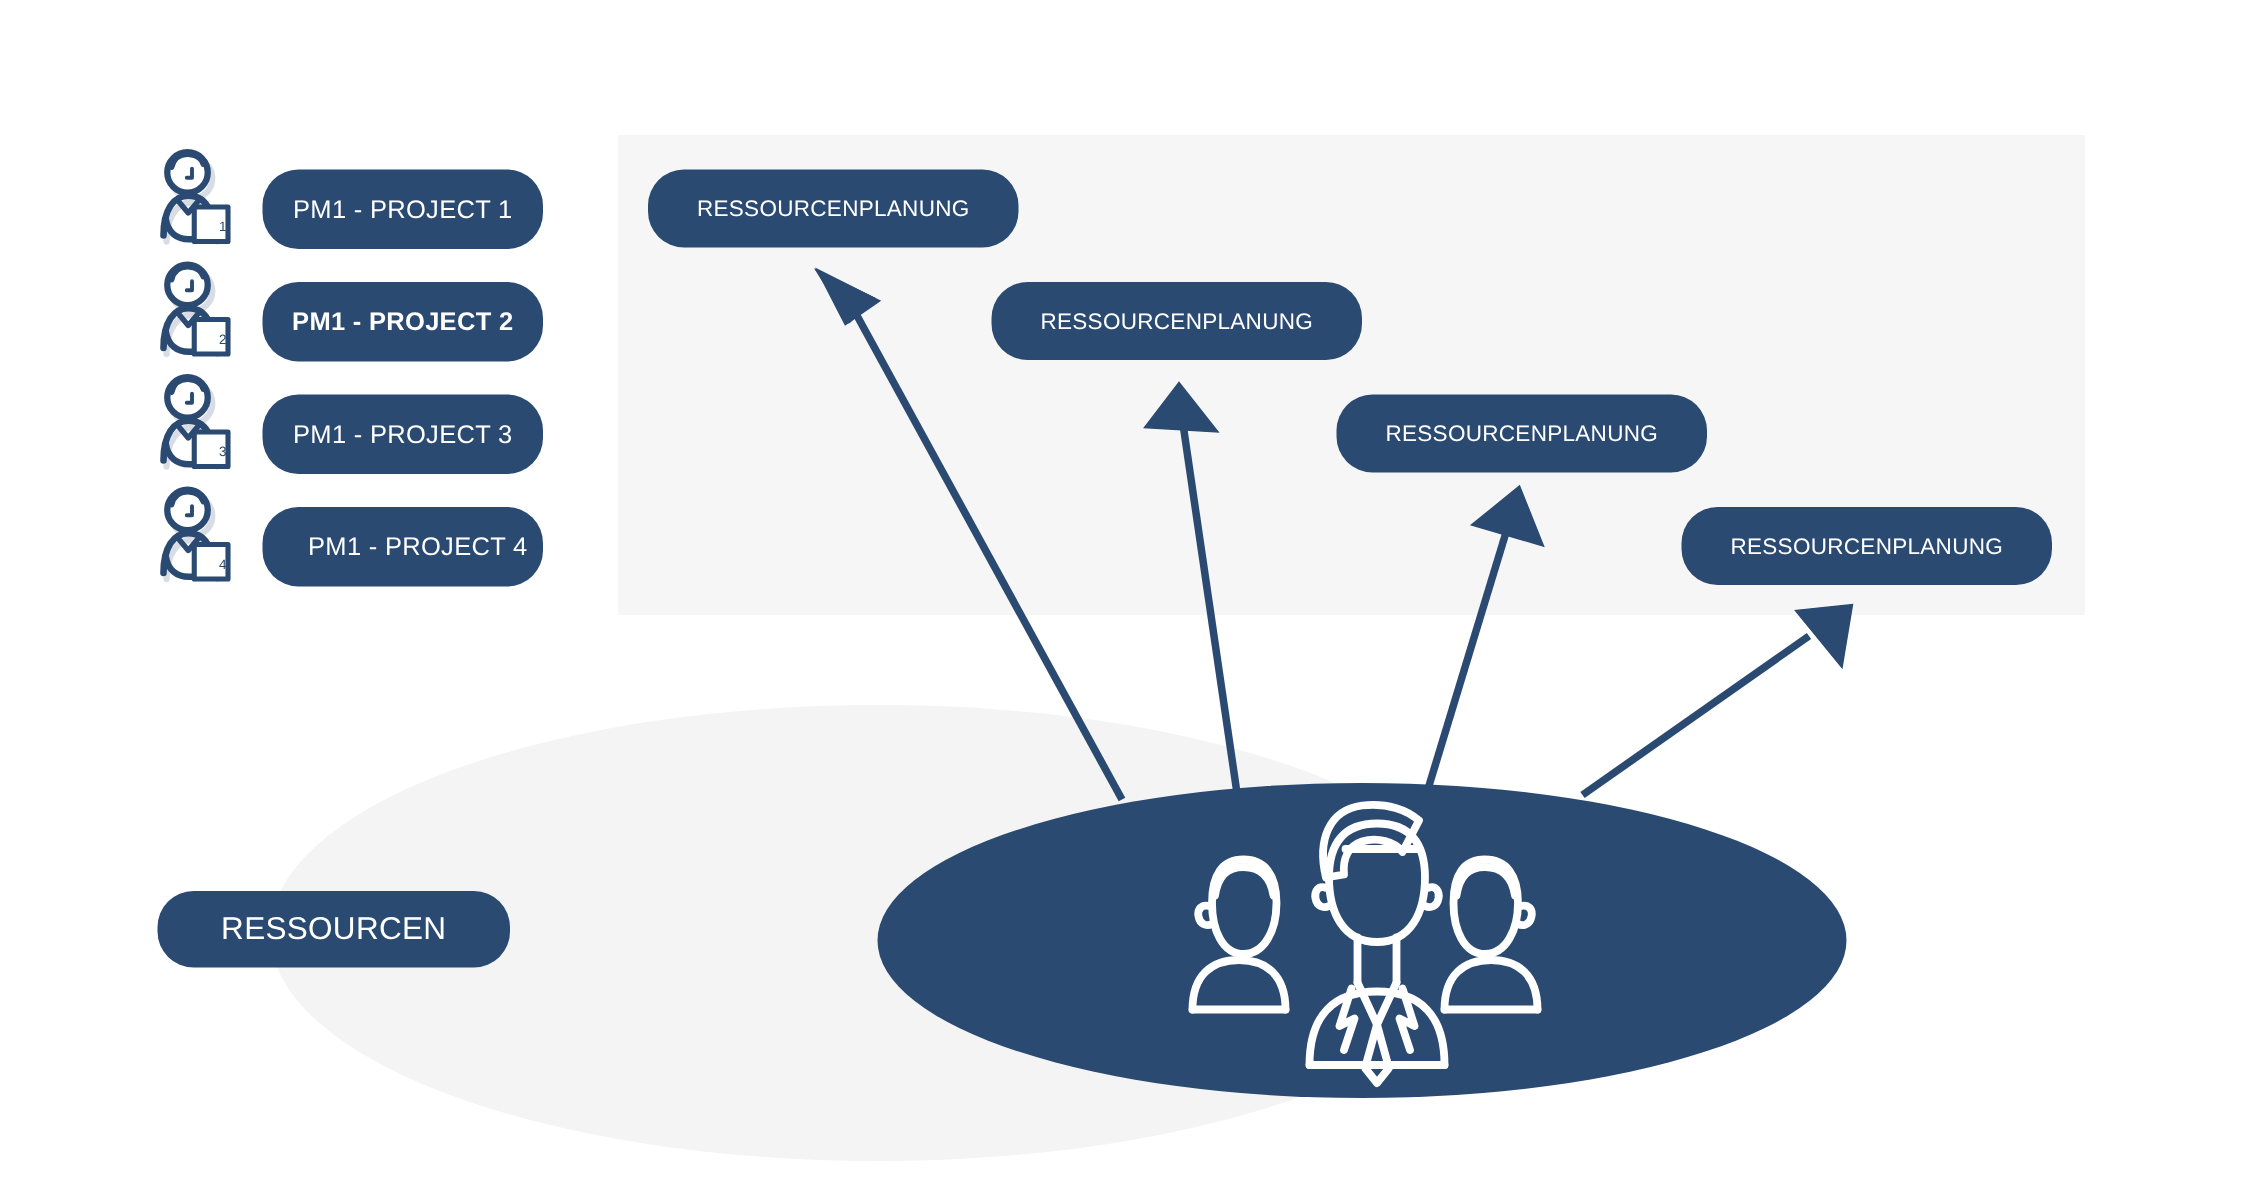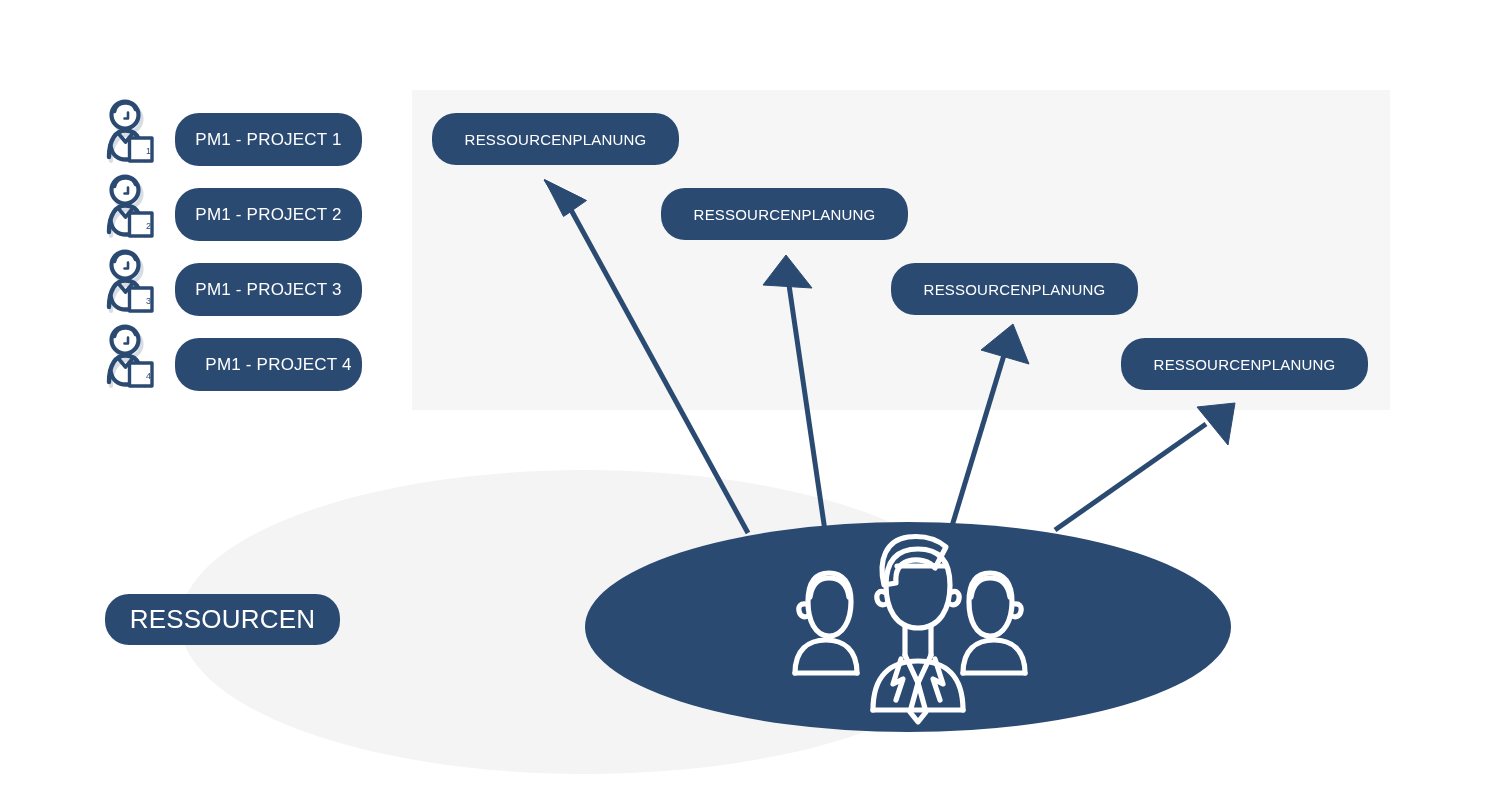--- a/index.html
+++ b/index.html
@@ -45,40 +45,40 @@
     font-weight: 400;
     border-radius: 24px;
   }
   .pm-box {
     left: 175px;
     width: 187px;
     height: 53px;
     font-size: 17px;
   }
   .pm-box.b1 { top: 113px; }
-  .pm-box.b2 { top: 188px; }
+  .pm-box.b2 { top: 188px; font-weight: bold; }
   .pm-box.b3 { top: 263px; }
   .pm-box.b4 { top: 338px; padding-left: 20px; }
 
   .rp-box {
     width: 247px;
     height: 52px;
     font-size: 15px;
   }
   .rp-box.r1 { left: 432px;  top: 113px; }
   .rp-box.r2 { left: 661px;  top: 188px; }
   .rp-box.r3 { left: 891px;  top: 263px; }
   .rp-box.r4 { left: 1121px; top: 338px; }
 
   .res-box {
     left: 105px;
     top: 594px;
     width: 235px;
     height: 51px;
-    font-size: 26px;
+    font-size: 21px;
   }
   .icon-num {
     position: absolute;
     z-index: 5;
     font-size: 9px;
     color: #2b4a72;
     font-family: "Liberation Sans", sans-serif;
   }
 </style>
 </head>

